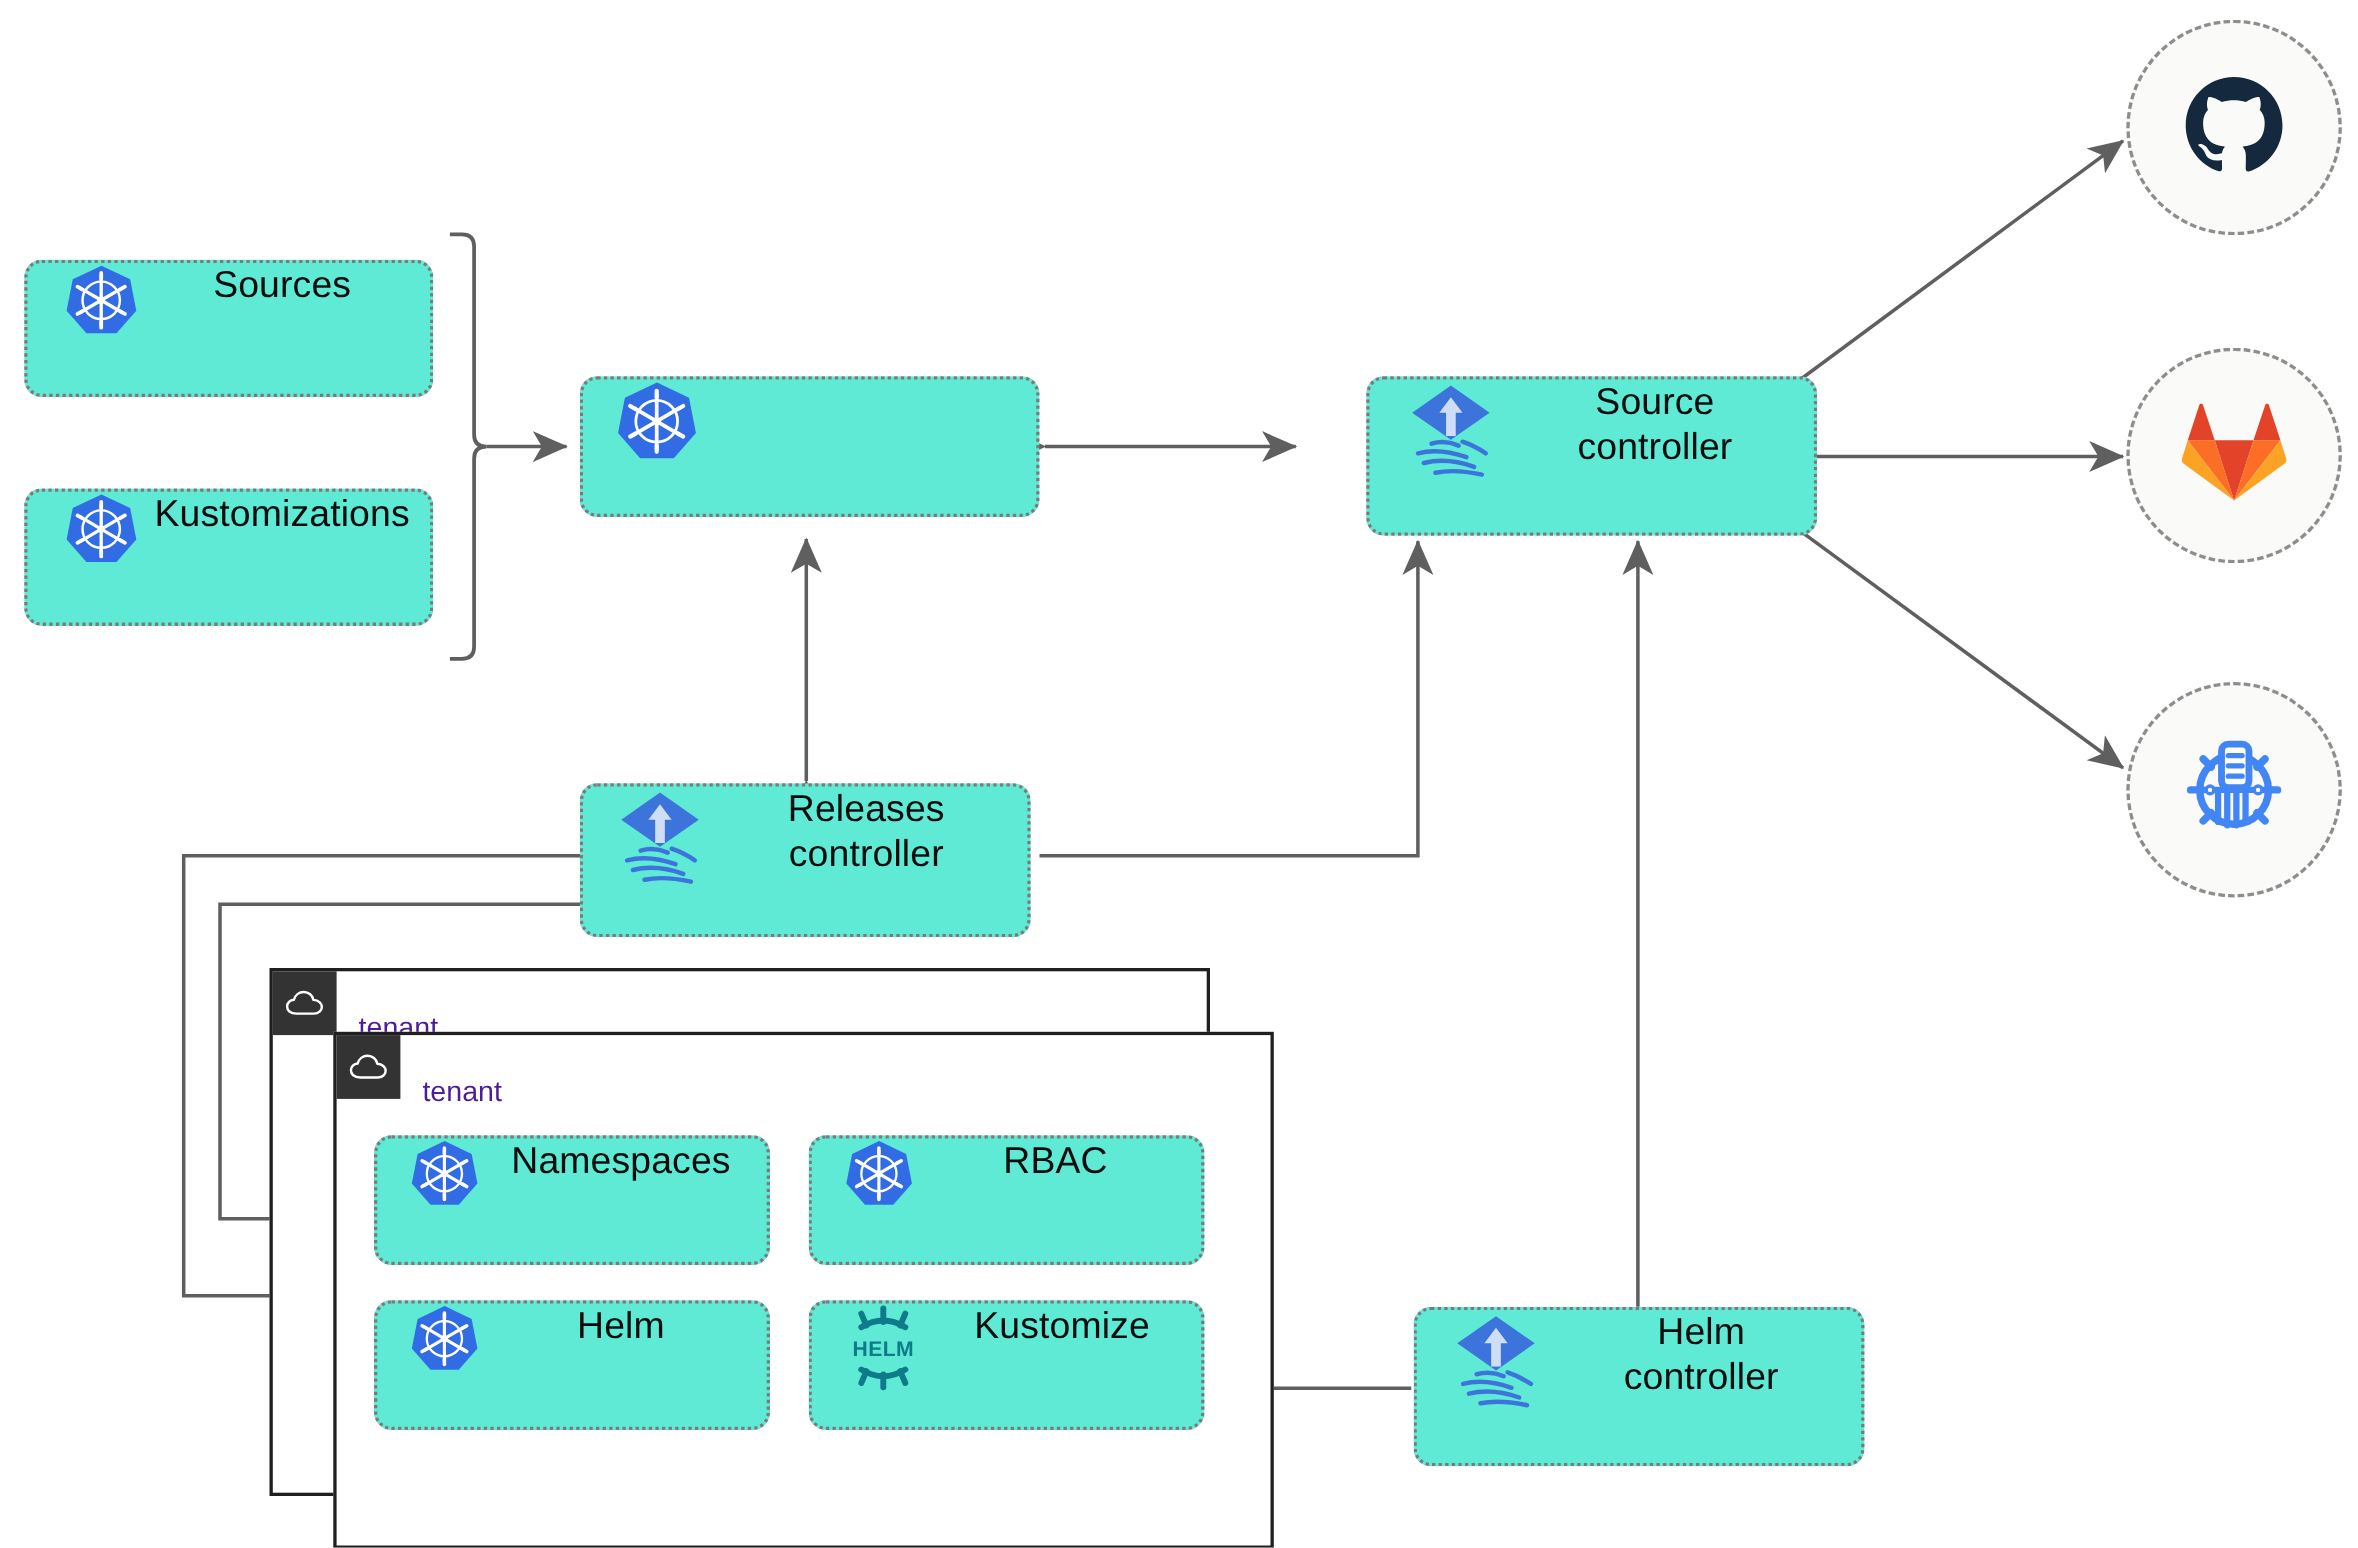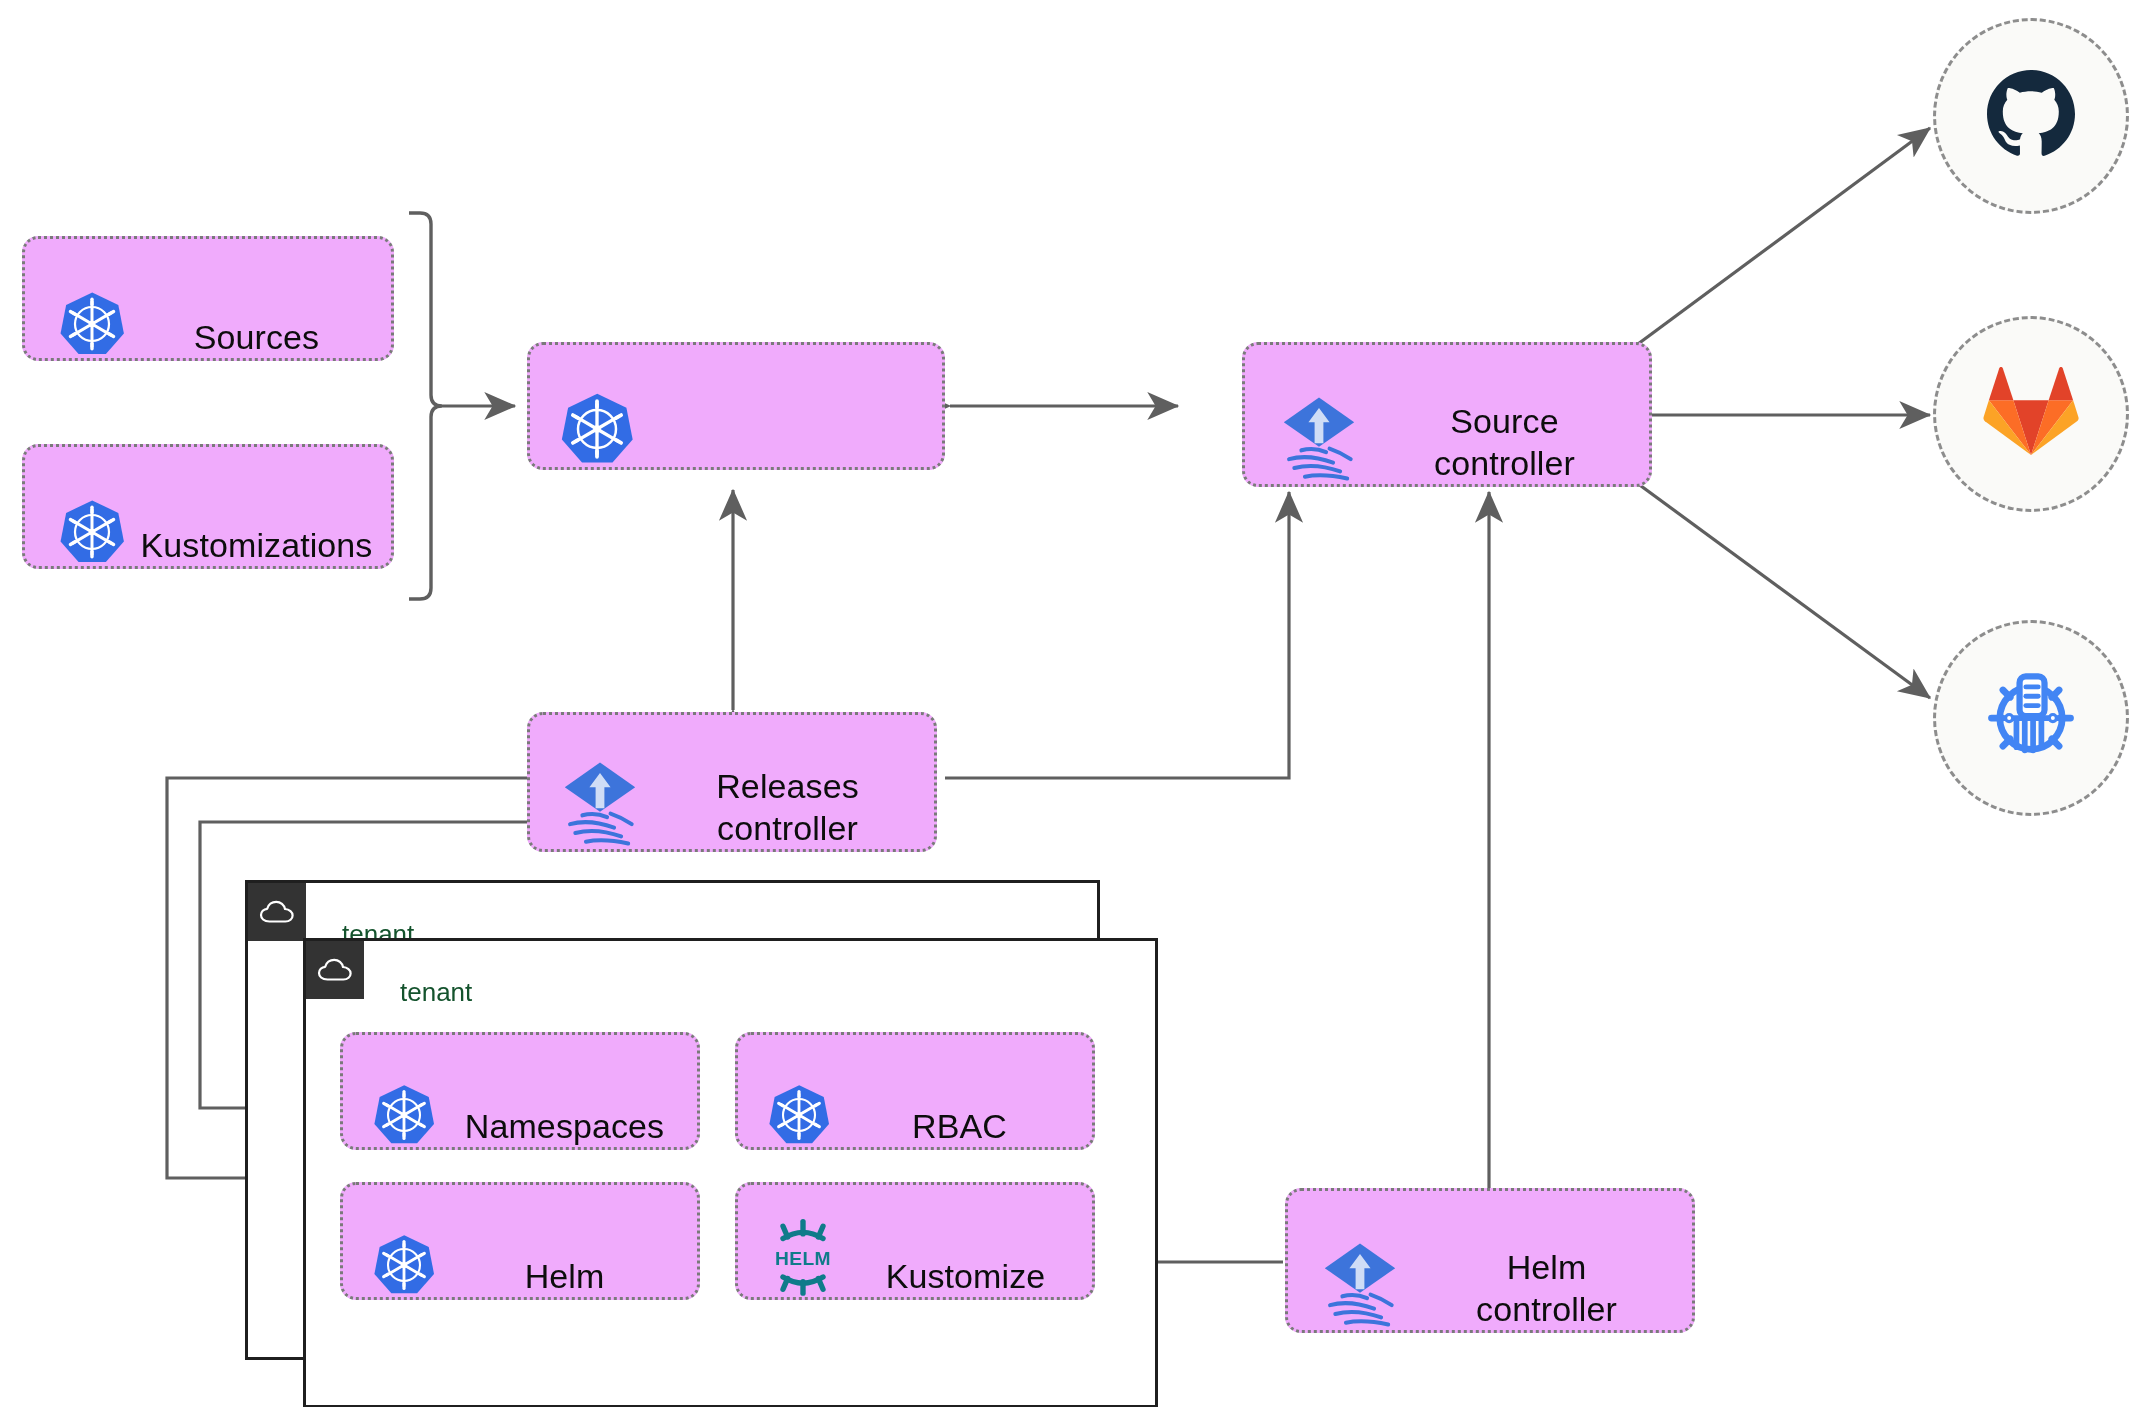--- a/index.html
+++ b/index.html
@@ -3,25 +3,25 @@
 <meta charset="utf-8">
 <style>
   html,body{margin:0;padding:0;background:#ffffff;}
   body{font-family:"Liberation Sans", sans-serif;}
   #stage{position:relative;width:2144px;height:1407px;background:#ffffff;overflow:hidden;}
   #wires{position:absolute;left:0;top:0;width:2144px;height:1407px;pointer-events:none;}
 
   .node{
     position:absolute;
     box-sizing:border-box;
-    background:#f0abfc;
+    background:#5eead4;
     border:3px dotted #7a7a7a;
     border-radius:16px;
     display:flex;
-    align-items:flex-end;
+    align-items:flex-start;
     gap:11px;
   }
   .node .ico{flex:0 0 auto;display:flex;align-items:center;justify-content:center;}
   .node .lbl{
     flex:1 1 auto;text-align:center;color:#0d0d0d;
     font-size:34px;line-height:1.22;letter-spacing:.1px;
     padding-right:14px;white-space:pre-line;
   }
 
   
@@ -37,21 +37,21 @@
     position:absolute;box-sizing:border-box;
     background:#ffffff;border:3px solid #1f1f1f;
   }
   .tenant .thead{
     position:absolute;left:0;top:0;height:58px;display:flex;align-items:center;
   }
   .tenant .tbadge{
     width:58px;height:58px;background:#333333;display:flex;align-items:center;justify-content:center;
   }
   .tenant .tname{
-    font-size:26px;color:#14532d;padding-left:36px;line-height:58px;margin-top:44px;
+    font-size:26px;color:#4c1d95;padding-left:20px;line-height:58px;margin-top:44px;
   }
 </style>
 </head>
 <body>
 
 <div id="stage">
 
   <svg id="wires" viewBox="0 0 2144 1407">
     <defs>
       <marker id="ah" markerWidth="12" markerHeight="12" refX="9.6" refY="5" orient="auto" markerUnits="strokeWidth">

